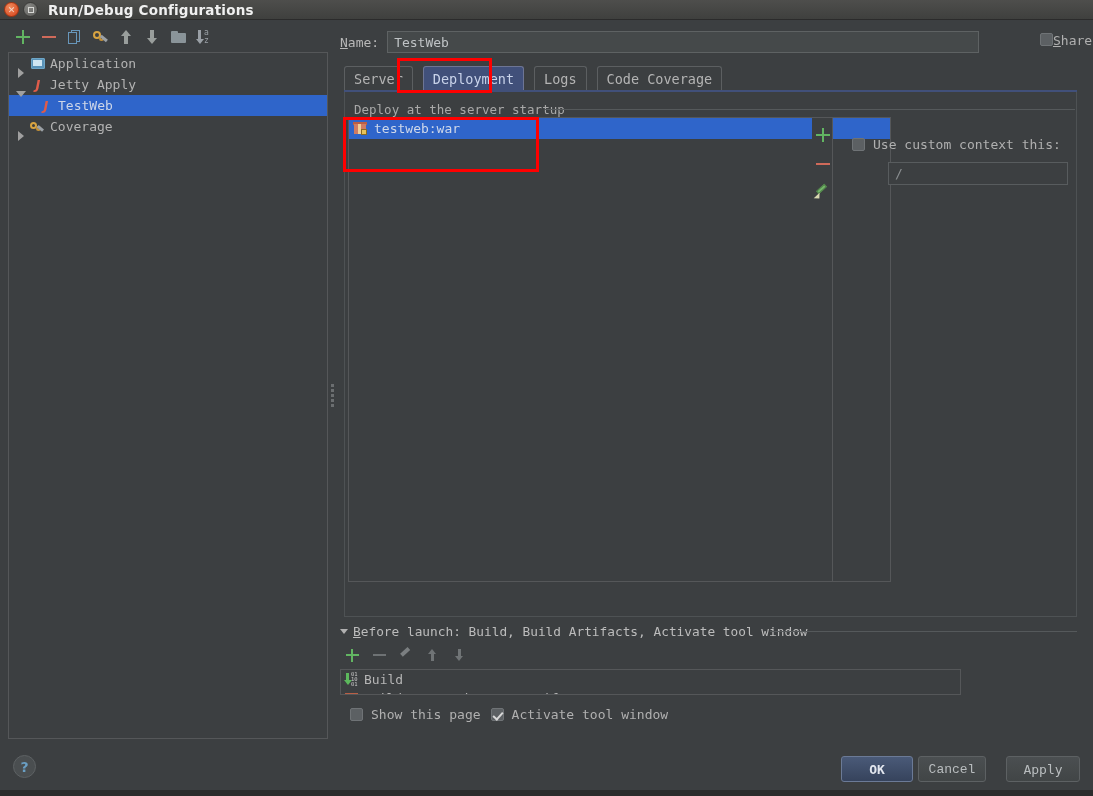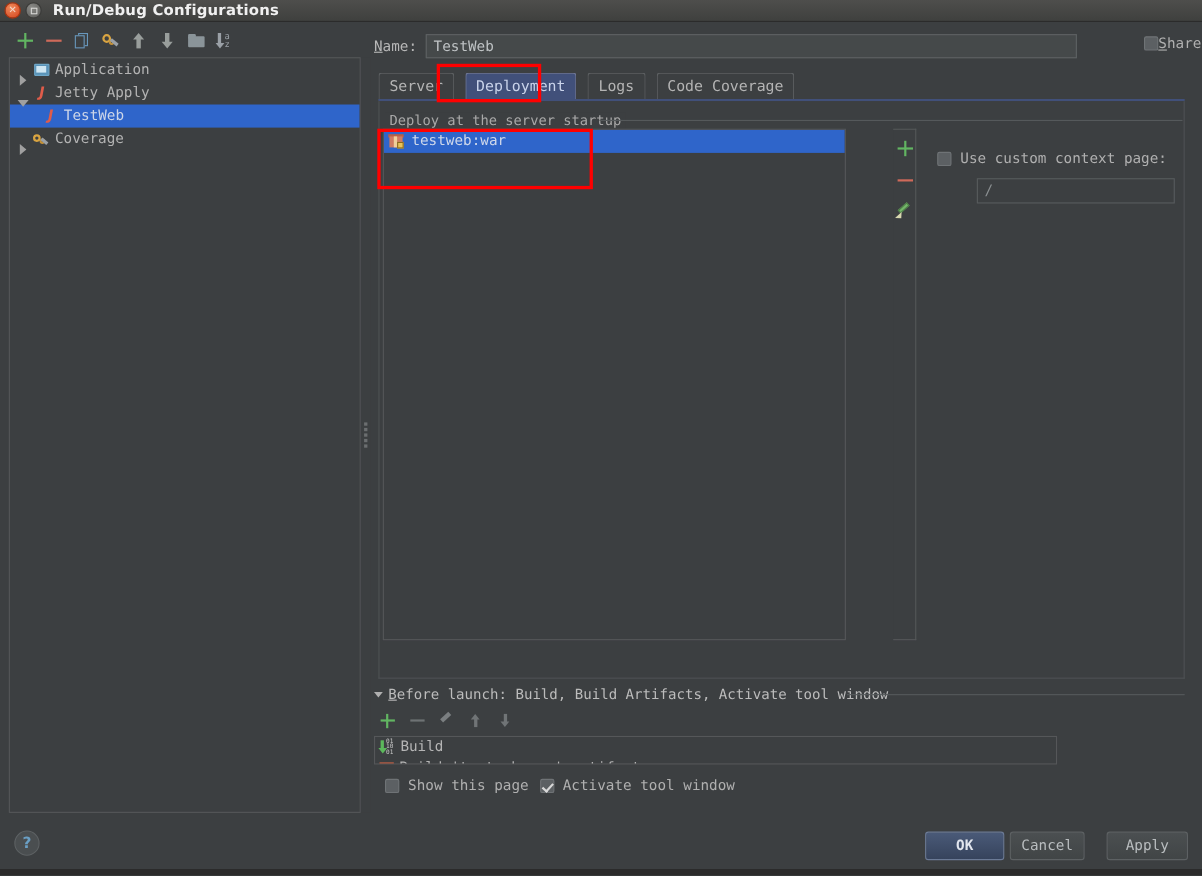--- a/index.html
+++ b/index.html
@@ -171,21 +171,21 @@
   #group-label {
     position:absolute; left:350px; top:102px; color:#a8a8a8; font-size:12.5px;
     background:#3c3f41; padding:0 4px;
   }
   #group-line {
     position:absolute; left:545px; top:109px; width:530px; height:1px; background:#55595b;
   }
 
   
   #deploy-list {
-    position:absolute; left:348px; top:117px; width:421px; height: 465px;
+    position:absolute; left:348px; top:117px; width:543px; height: 465px;
     background:#3c3f41; border:1px solid #555759;
     overflow:hidden;
   }
   #deploy-row {
     height: 21px; background:#2f65ca; display:flex; align-items:center; padding-left:4px;
     color:#cfd8ea; font-size:13px; position:relative;
   }
   .ic-artifact { width:15px; height:15px; position:relative; margin-right:6px; flex:none; }
   .ic-artifact .box { position:absolute; left:1px; top:3px; width:12px; height:10px; background:#d07b62; }
   .ic-artifact .band { position:absolute; left:5px; top:3px; width:3px; height:10px; background:#f0cf9a; }
@@ -271,21 +271,21 @@
     color:#6a9fc4; font-size:14px; font-weight:bold; font-family:"DejaVu Sans", sans-serif;
   }
   .dlgbtn {
     position:absolute; top:756px; height:26px;
     display:flex; align-items:center; justify-content:center;
     border-radius:3px; font-size:13px; font-family:"DejaVu Sans Mono", monospace;
   }
   #btn-ok { left:841px; width:72px; background:linear-gradient(to bottom,#4a5a78,#36435c);
     border:1px solid #6b7a96; color:#e2e6ee; font-weight:bold; }
   #btn-cancel { left:918px; width:68px; background:linear-gradient(to bottom,#4b4f51,#414546);
-    border:1px solid #5d6163; color:#b9bdbf; }
+    border:1px solid #5d6163; color:#b9bdbf;font-family:Liberation Mono, monospace; }
   #btn-apply { left:1006px; width:74px; background:linear-gradient(to bottom,#4b4f51,#414546);
     border:1px solid #5d6163; color:#b9bdbf; }
 
   #bottom-strip { position:absolute; left:0; top:790px; width:1093px; height:6px; background:#2b2b2b; }
 
   
   .annot { position:absolute; border:3px solid #ff0000; pointer-events:none; }
   #annot-tab { left:397px; top:58px; width:95px; height:35px; }
   #annot-list { left:343px; top:117px; width:196px; height:55px; }
 </style>
@@ -403,21 +403,21 @@
   <div class="sideic ic-minus"></div>
   <div class="sideic ic-pencil">
       <span class="body"></span>
       <span class="tip"></span>
     </div>
 </div>
 
 <div id="ctx-root">
   <div id="ctx-chk-row">
     <span class="chk"></span>
-    <span class="chk-label">Use custom context page:</span>
+    <span class="chk-label">Use custom context this:</span>
   </div>
   <input id="ctx-input" type="text" value="/" style="">
 </div>
 
 <div id="before-launch-header">
   <span class="twisty-sm"></span>
   <span id="bl-text"><u>B</u><span>efore launch: Build, Build Artifacts, Activate tool window</span></span>
 </div>
 <div id="bl-line"></div>
 

